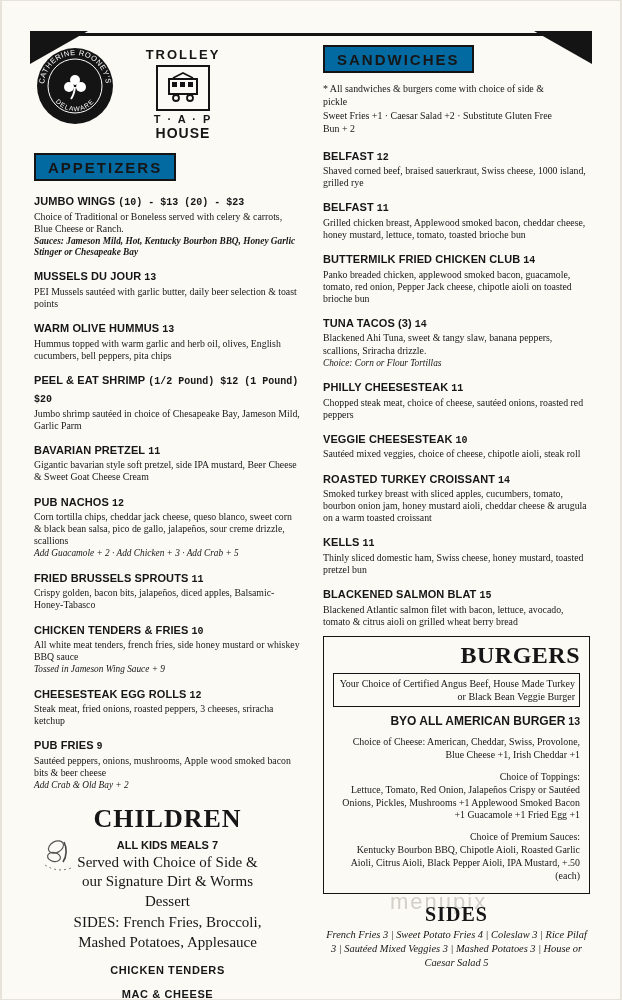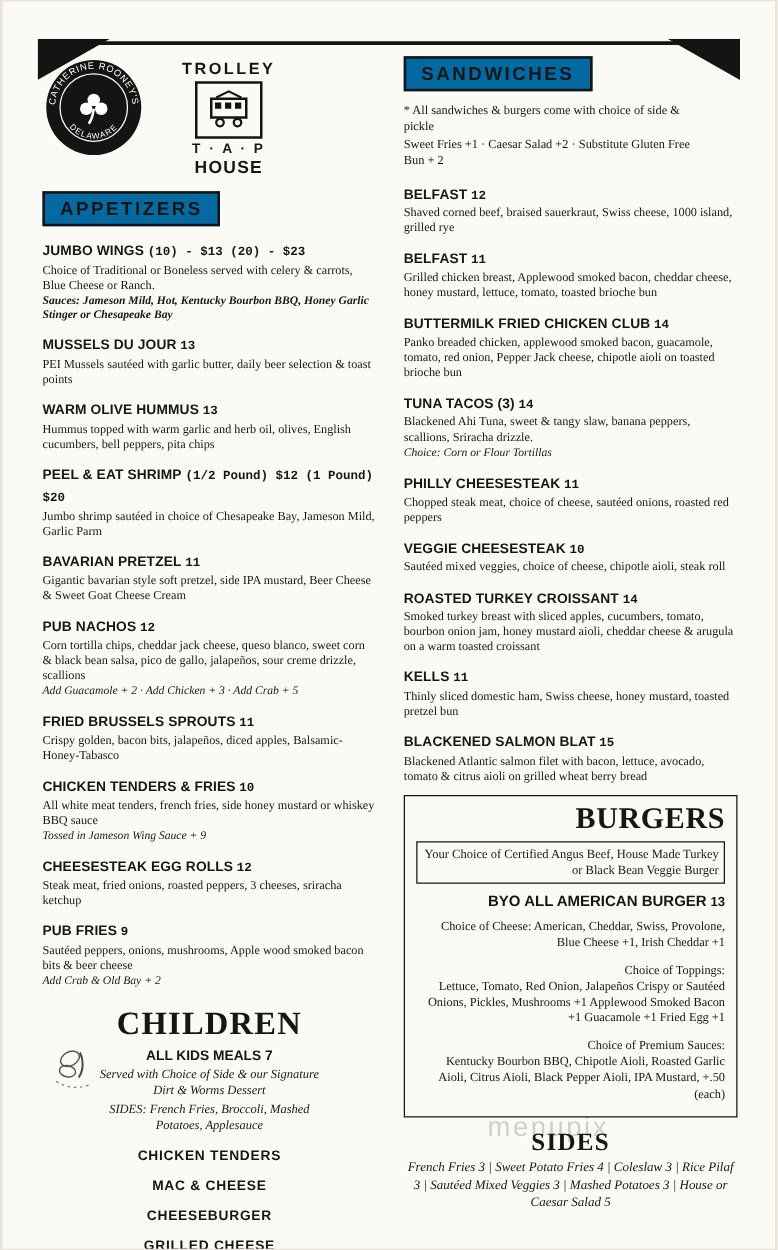--- a/index.html
+++ b/index.html
@@ -44,21 +44,21 @@
   .item-desc{font-size:9.8px;line-height:1.24;margin-top:1.5px;}
   .item-note{font-size:9.3px;font-style:italic;line-height:1.22;margin-top:1px;}
   .item-note:empty{display:none;}
   .appet-items .item:first-child .item-note{font-weight:bold;}
 
   
   .children{text-align:center;margin-top:12px;position:relative;}
   .children-title{font-size:26px;letter-spacing:1px;font-weight:bold;}
   .butterfly{position:absolute;left:8px;top:34px;}
   .kids-meals{font-family:"Liberation Sans",sans-serif;font-weight:bold;font-size:11px;margin-top:5px;}
-  .kids-note{font-style:italic;font-size:10px;line-height:1.3;width:190px;margin:2px auto 0;}
+  .kids-note{font-size:15px;line-height:1.3;width:190px;margin:2px auto 0;}
   .kids-item{font-family:"Liberation Sans",sans-serif;font-weight:bold;font-size:11px;
     letter-spacing:.6px;margin-top:12px;}
 
   
   .sand-intro1,.sand-intro2{font-size:9.9px;line-height:1.3;width:230px;}
   .sand-intro2{margin:1px 0 10px;}
 
   
   .burgers{border:1.5px solid #141414;margin-top:4px;padding:5px 9px 10px;text-align:right;}
   .burgers-title{font-size:24px;font-weight:bold;letter-spacing:.5px;}

